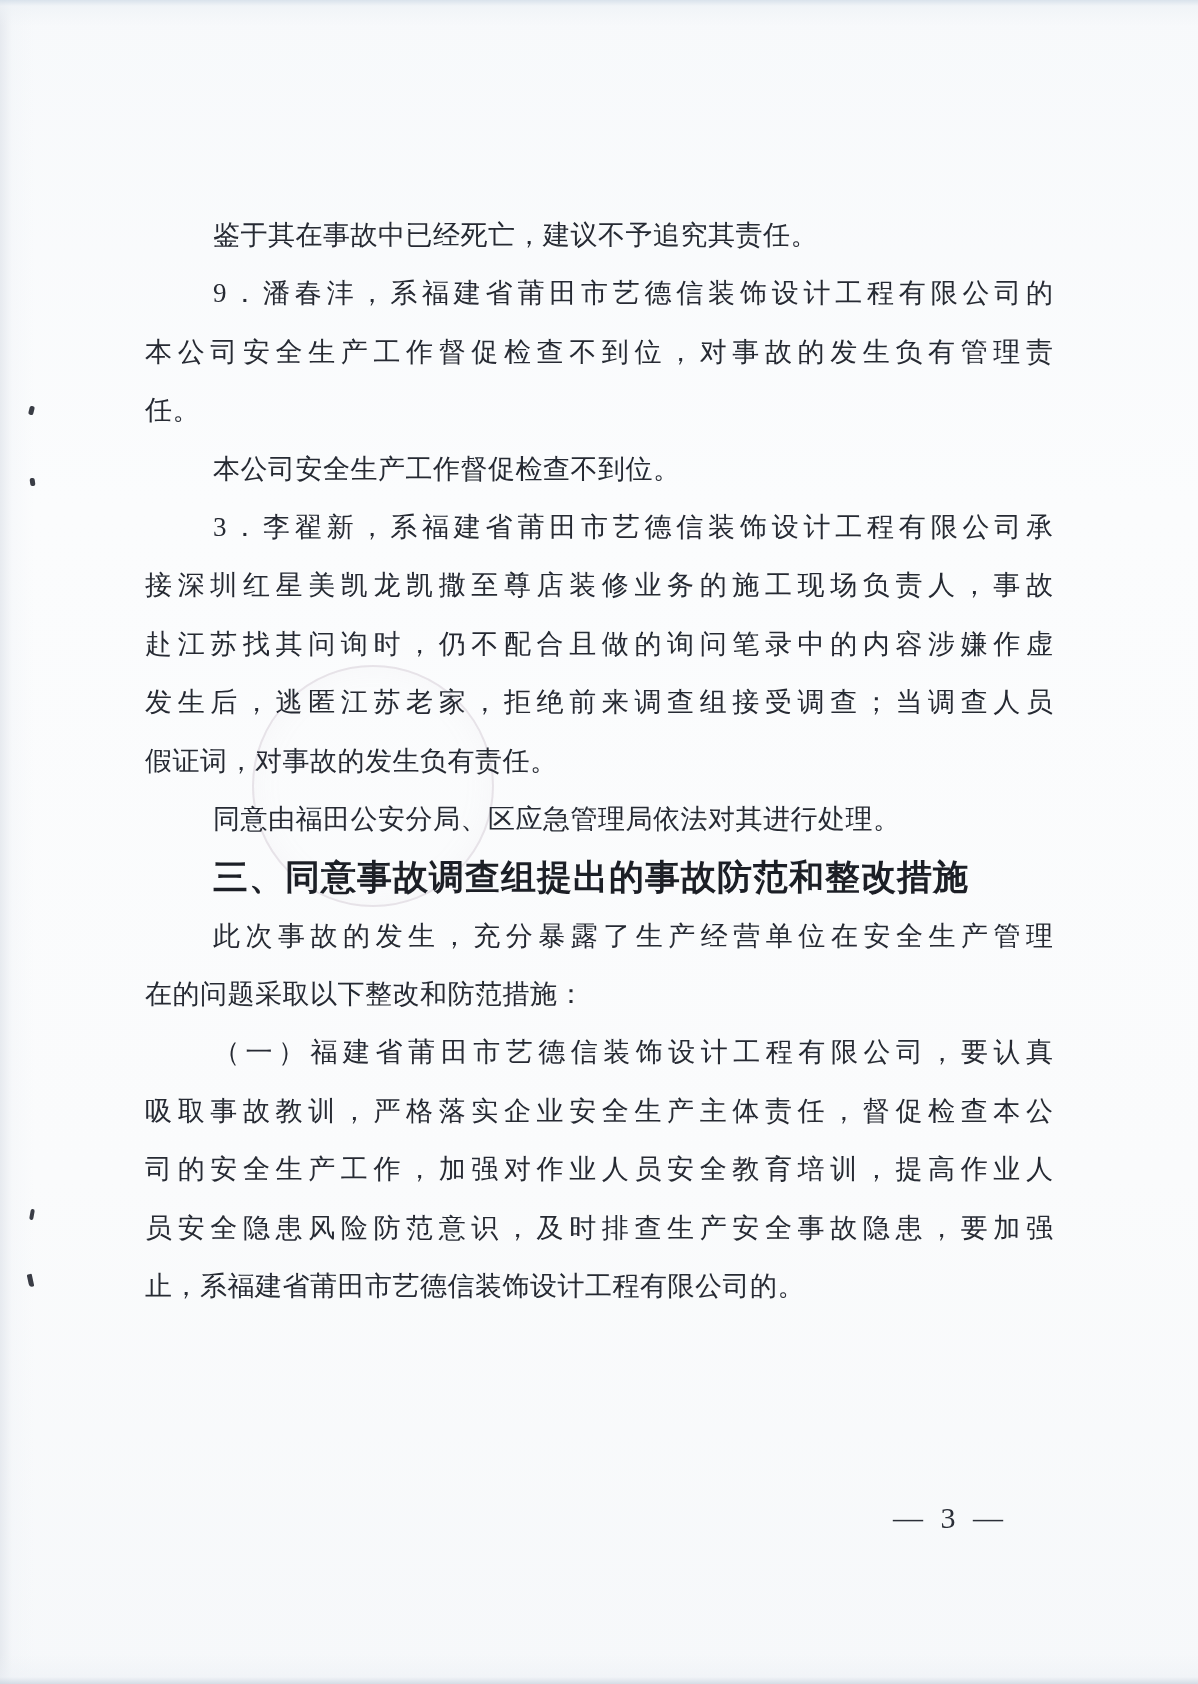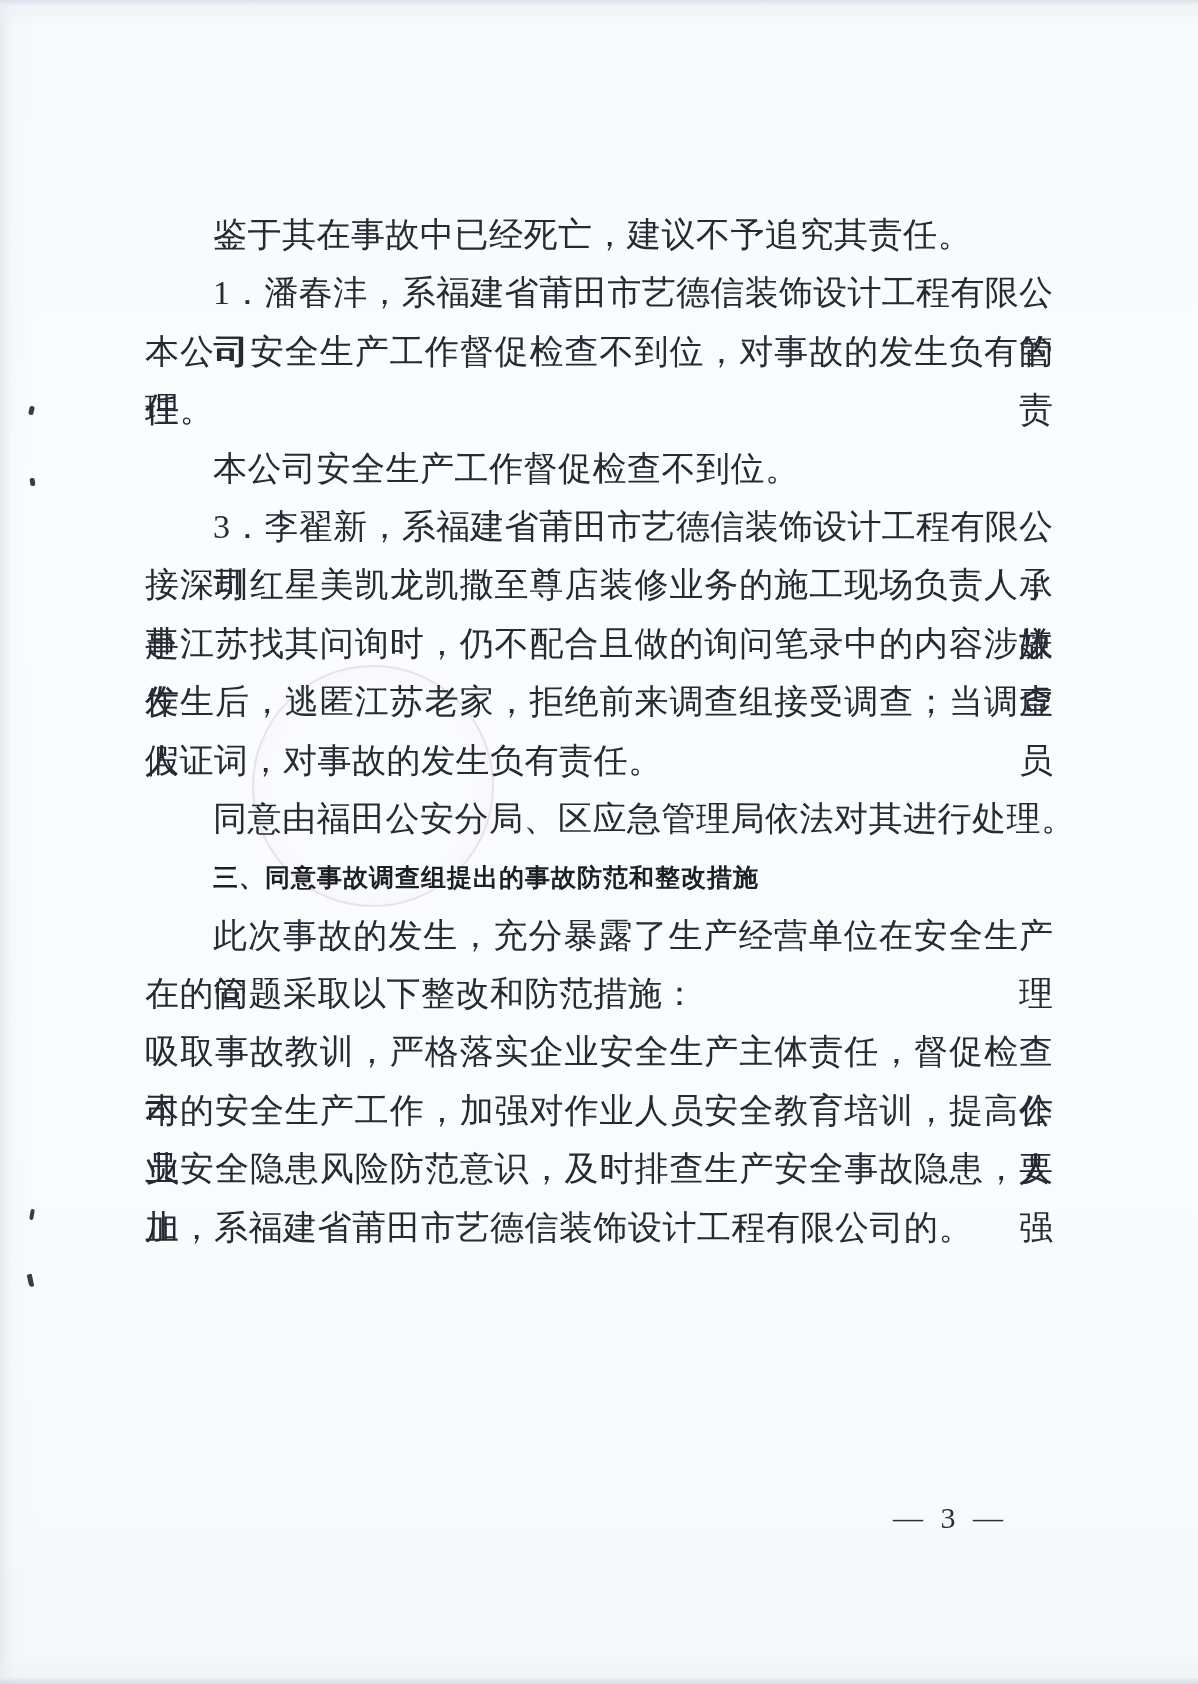--- a/index.html
+++ b/index.html
@@ -43,36 +43,36 @@
     left: 145px;
     top: 206px;
     width: 908px;
     color: #262a33;
   }
   .line {
     box-sizing: border-box;
     width: 908px;
     height: 58.4px;
     line-height: 58.4px;
-    font-size: 34px;
+    font-size: 27px;
     white-space: nowrap;
     letter-spacing: 0.5px;
   }
   .line.j {
     white-space: normal;
     text-align: justify;
     text-align-last: justify;
     text-justify: inter-ideograph;
     letter-spacing: 0;
   }
   .line.i { padding-left: 68px; }
   .line.b {
     font-family: "Liberation Sans", "DejaVu Sans", sans-serif;
     font-weight: 700;
-    font-size: 25px;
+    font-size: 35px;
     color: #1c1f26;
     letter-spacing: 1px;
   }
   .page-number {
     position: absolute;
     left: 893px;
     top: 1501px;
     font-size: 30px;
     letter-spacing: 5px;
     color: #2b2f38;
@@ -84,33 +84,34 @@
 
 <div class="page">
   <div class="stamp-circle"></div>
   <div class="speck speck-1"></div>
   <div class="speck speck-2"></div>
   <div class="speck speck-3"></div>
   <div class="speck speck-4"></div>
 
   <div class="text-block">
       <div class="line i">鉴于其在事故中已经死亡，建议不予追究其责任。</div>
-      <div class="line i j">1．潘春沣，系福建省莆田市艺德信装饰设计工程有限公司的</div>
+      <div class="line i j">9．潘春沣，系福建省莆田市艺德信装饰设计工程有限公司的</div>
       <div class="line j">本公司安全生产工作督促检查不到位，对事故的发生负有管理责</div>
       <div class="line">任。</div>
       <div class="line i">本公司安全生产工作督促检查不到位。</div>
       <div class="line i j">3．李翟新，系福建省莆田市艺德信装饰设计工程有限公司承</div>
       <div class="line j">接深圳红星美凯龙凯撒至尊店装修业务的施工现场负责人，事故</div>
       <div class="line j">赴江苏找其问询时，仍不配合且做的询问笔录中的内容涉嫌作虚</div>
       <div class="line j">发生后，逃匿江苏老家，拒绝前来调查组接受调查；当调查人员</div>
       <div class="line">假证词，对事故的发生负有责任。</div>
       <div class="line i">同意由福田公安分局、区应急管理局依法对其进行处理。</div>
       <div class="line i b">三、同意事故调查组提出的事故防范和整改措施</div>
       <div class="line i j">此次事故的发生，充分暴露了生产经营单位在安全生产管理</div>
       <div class="line">在的问题采取以下整改和防范措施：</div>
+      <div class="line i j">（一）福建省莆田市艺德信装饰设计工程有限公司，要认真</div>
       <div class="line j">吸取事故教训，严格落实企业安全生产主体责任，督促检查本公</div>
       <div class="line j">司的安全生产工作，加强对作业人员安全教育培训，提高作业人</div>
       <div class="line j">员安全隐患风险防范意识，及时排查生产安全事故隐患，要加强</div>
       <div class="line">止，系福建省莆田市艺德信装饰设计工程有限公司的。</div>
     </div>
 
   <div class="page-number">— 3 —</div>
 </div>
 
 </body></html>

